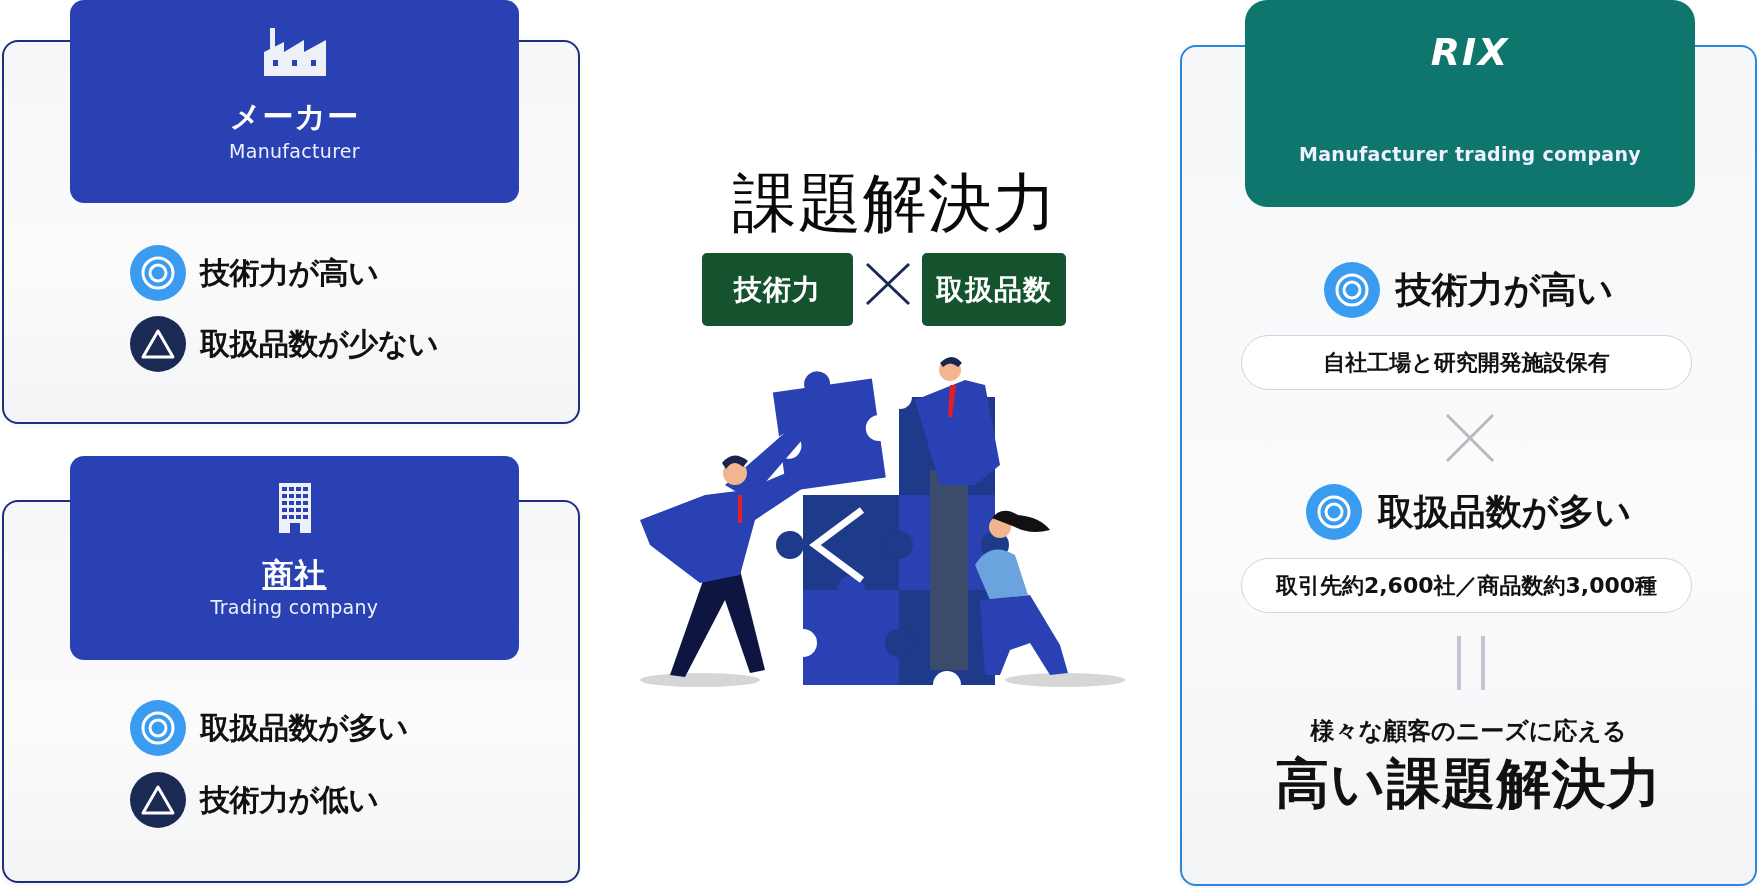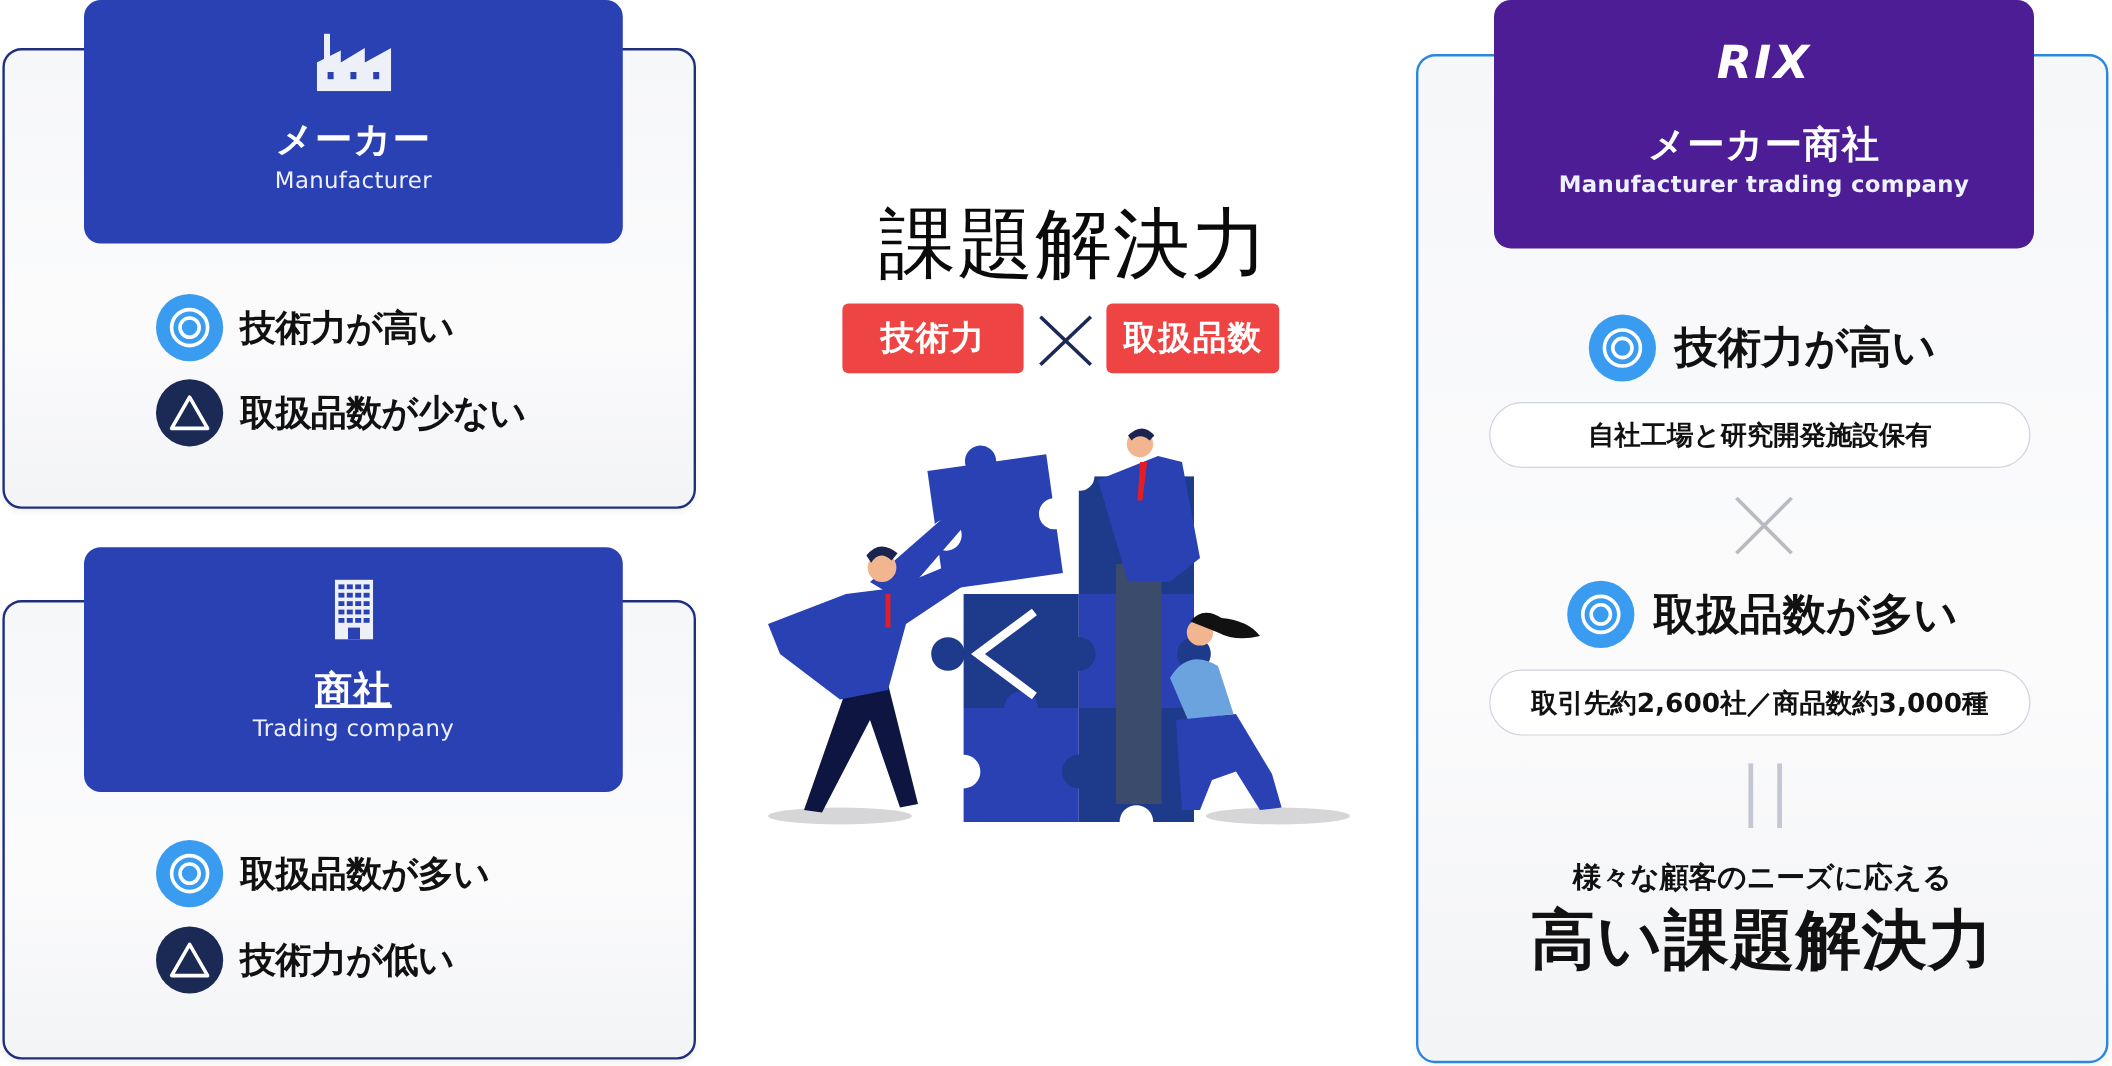--- a/index.html
+++ b/index.html
@@ -14,39 +14,39 @@
     background:linear-gradient(180deg,#f6f7f9 0%,#fbfbfc 60%,#f3f4f6 100%);
     box-shadow:0 2px 6px rgba(0,0,0,0.06);
   }
   .card.navy { border:2.5px solid #1f2f7e; }
   .card.blue { border:2.5px solid #2a86e0; }
   .tab {
     position:absolute; box-sizing:border-box; border-radius:14px;
     color:#fff; text-align:center;
   }
   .tab.navy { background:#2a41b4; }
-  .tab.blue { background:#4c1d95; }
+  .tab.blue { background:#0f766e;border-radius:22px; }
   .tab .jp { font-weight:bold; font-size:31px; letter-spacing:1px; position:absolute; left:0; right:0; }
   .tab .en { font-size:19px; position:absolute; left:0; right:0; color:#eef1ff; letter-spacing:0.3px;}
   .icon-wrap { position:absolute; left:0; right:0; display:flex; justify-content:center; }
   .item { position:absolute; display:flex; align-items:center; }
   .item .label { font-weight:bold; color:#111; font-size:30px; margin-left:14px; letter-spacing:-0.5px; }
   .badge {
     width:56px; height:56px; border-radius:50%;
     display:flex; align-items:center; justify-content:center; flex:none;
   }
   .badge.good { background:#3a9cf0; }
   .badge.bad { background:#1a2a55; }
   .center-title {
     position:absolute; left:700px; width:390px; top:160px; text-align:center;
     font-weight:normal; font-size:64px; color:#0a0a0a; letter-spacing:1px;
   }
   .ctag {
-    position:absolute; top:253px; height:58px; box-sizing:border-box;
-    background:#ef4444; color:#fff; border-radius:5px;
+    position:absolute; top:253px; height:73px; box-sizing:border-box;
+    background:#14532d; color:#fff; border-radius:5px;
     display:flex; align-items:center; justify-content:center;
     font-size:28px; font-weight:bold; letter-spacing:1px;font-family:Liberation Mono, monospace;
   }
   .pill {
     position:absolute; left:1241px; width:451px; height:55px; box-sizing:border-box;
     border:1.5px solid #cfd3df; border-radius:28px; background:#fff;
     display:flex; align-items:center; justify-content:center;
     font-weight:bold; font-size:22px; color:#111;
   }
   .right-item { position:absolute; left:1180px; width:577px; display:flex; justify-content:center; align-items:center; }
@@ -198,21 +198,20 @@
     <circle cx="370" cy="172" r="11" fill="#f1b58f"></circle>
     <path d="M362,163 Q372,150 388,160 Q410,162 420,175 Q400,180 385,172 Z" fill="#111"></path>
 
     <polyline points="232,155 185,190 232,225" fill="none" stroke="#ffffff" stroke-width="7" stroke-linejoin="miter"></polyline>
   </svg>
 </div>
 
 <div class="card blue" style="left:1180px; top:45px; width:577px; height:841px;"></div>
 <div class="tab blue" style="left:1245px; top:0; width:450px; height:207px;">
   <div style="position:absolute; left:0; right:0; top:30px; text-align:center; font-family:'DejaVu Sans',sans-serif; font-weight:bold; font-style:italic; font-size:38px; letter-spacing:2px; color:#fff;">RIX</div>
-  <div class="jp" style="top:100px;">メーカー商社</div>
   <div class="en" style="top:143px;font-weight:bold;">Manufacturer trading company</div>
 </div>
 
 <div class="right-item" style="top:262px;">
   <div class="badge good">
     <svg width="40" height="40" viewBox="0 0 40 40">
         <circle cx="20" cy="20" r="15" fill="none" stroke="#fff" stroke-width="3"></circle>
         <circle cx="20" cy="20" r="8" fill="none" stroke="#fff" stroke-width="3"></circle>
       </svg>
   </div>

